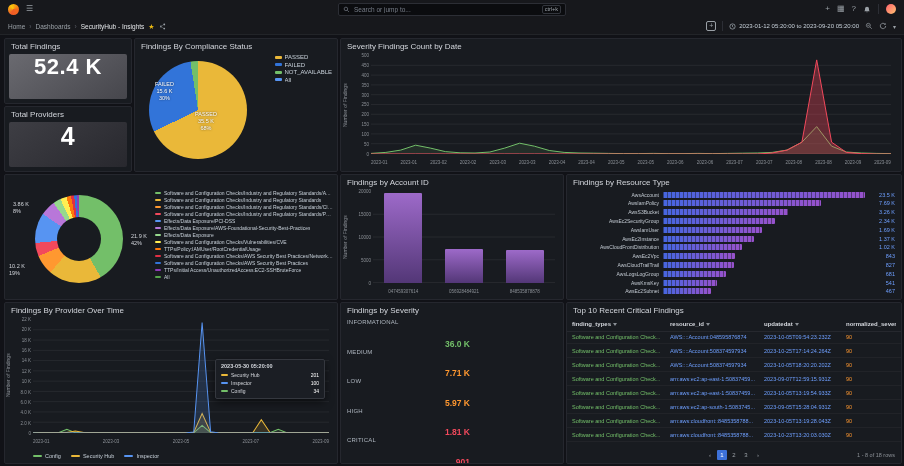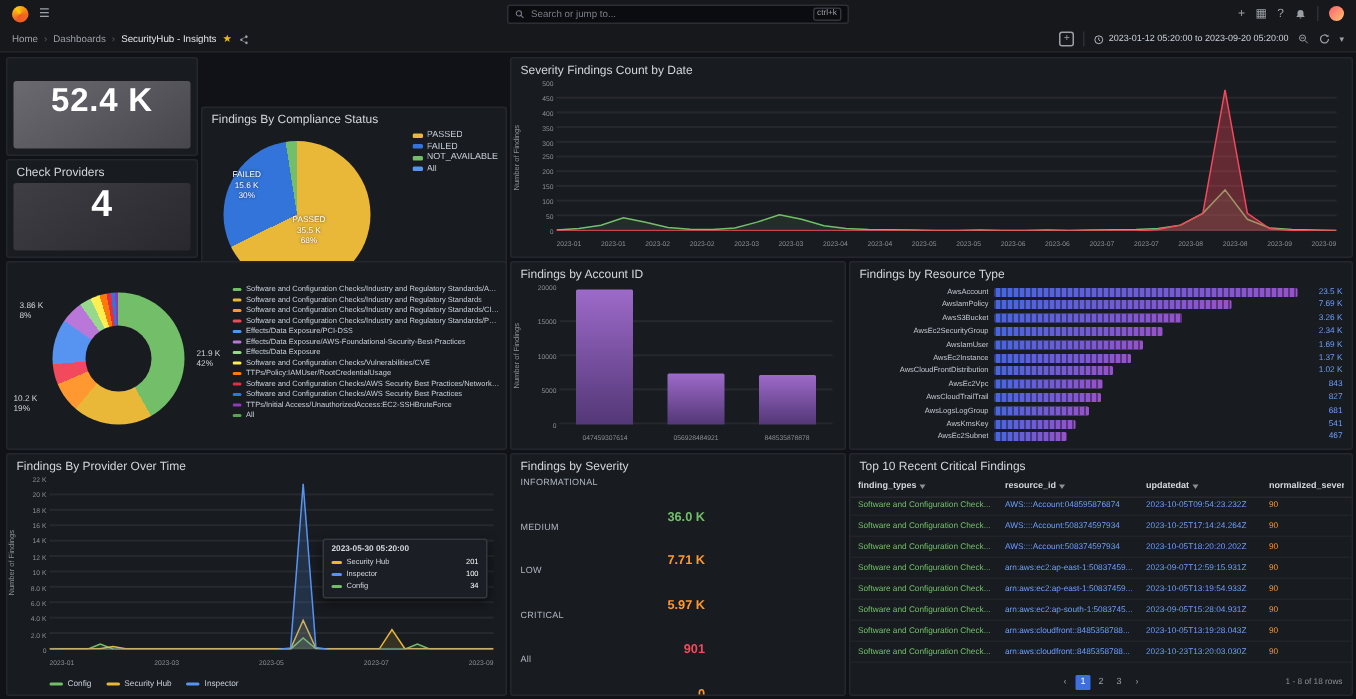--- a/index.html
+++ b/index.html
@@ -29,21 +29,21 @@
   .icbtn{display:flex;align-items:center;cursor:pointer;}
   .caret{font-size:6px;color:#9aa0a6;cursor:pointer;}
 
   
   .dash{position:absolute;top:34px;left:0;right:0;bottom:0;}
   .panel{position:absolute;background:#181b20;border:1px solid #25272e;border-radius:2px;overflow:hidden;}
   .ptitle{height:13px;line-height:13px;padding:1px 6px 0;font-size:8px;color:#d3d6dc;white-space:nowrap;overflow:hidden;}
 
   #p-total-findings{left:4px;top:4px;width:126px;height:64px;}
   #p-total-providers{left:4px;top:72px;width:126px;height:64px;}
-  #p-compliance{left:134px;top:4px;width:202px;height:132px;margin-top:33px;}
+  #p-compliance{left:134px;top:4px;width:202px;height:132px;}
   #p-critical{left:340px;top:4px;width:560px;height:132px;}
   #p-type{left:4px;top:140px;width:332px;height:124px;}
   #p-account{left:340px;top:140px;width:222px;height:124px;}
   #p-resource{left:566px;top:140px;width:334px;height:124px;}
   #p-provider{left:4px;top:268px;width:332px;height:160px;}
   #p-severity{left:340px;top:268px;width:222px;height:160px;}
   #p-table{left:566px;top:268px;width:334px;height:160px;}
 
   
   .stat-box{position:absolute;left:4px;right:4px;top:15px;bottom:4px;display:flex;align-items:flex-start;justify-content:center;border-radius:2px;}
@@ -217,27 +217,28 @@
             <path d="M20 3v5h-5z" fill="#9aa0a6"></path>
           </svg>
         </span>
       <span class="caret">▾</span>
     </div>
   </div>
 
   <main class="dash">
 
     <section class="panel" id="p-total-findings">
+      <div class="ptitle">Total Findings</div>
       <div class="stat-box" id="tf-box">
         <span class="stat-value">52.4 K</span>
       </div>
     </section>
 
     <section class="panel" id="p-total-providers">
-      <div class="ptitle">Check Providers</div>
+      <div class="ptitle">Total Providers</div>
       <div class="stat-box" id="tp-box">
         <span class="stat-value">4</span>
       </div>
     </section>
 
     <section class="panel" id="p-compliance">
       <div class="ptitle">Findings By Compliance Status</div>
       <div class="pie-wrap">
         <div id="compliance-pie" style="background: conic-gradient(rgb(234, 184, 57) 0deg, rgb(234, 184, 57) 243.893deg, rgb(50, 116, 217) 243.893deg, rgb(50, 116, 217) 351.069deg, rgb(115, 191, 105) 351.069deg, rgb(115, 191, 105) 360deg);"></div>
         <div class="pie-label" id="lbl-failed">
@@ -603,20 +604,29 @@
           <div class="sevrow">
             <div class="sevlabel">LOW</div>
             <div class="sevline">
               <div class="sev-track">
                 <div class="sevbar" style="width: 16.5833%; background: linear-gradient(90deg, rgba(255, 152, 48, 0.4), rgba(255, 152, 48, 0.8));"></div>
               </div>
               <span class="sevvalue" style="color: rgb(255, 152, 48);">5.97 K</span>
             </div>
           </div>
           <div class="sevrow">
+            <div class="sevlabel">HIGH</div>
+            <div class="sevline">
+              <div class="sev-track">
+                <div class="sevbar" style="width: 5.02778%; background: linear-gradient(90deg, rgba(242, 73, 92, 0.4), rgba(242, 73, 92, 0.8));"></div>
+              </div>
+              <span class="sevvalue" style="color: rgb(242, 73, 92);">1.81 K</span>
+            </div>
+          </div>
+          <div class="sevrow">
             <div class="sevlabel">CRITICAL</div>
             <div class="sevline">
               <div class="sev-track">
                 <div class="sevbar" style="width: 2.50278%; background: linear-gradient(90deg, rgba(242, 73, 92, 0.4), rgba(242, 73, 92, 0.8));"></div>
               </div>
               <span class="sevvalue" style="color: rgb(242, 73, 92);">901</span>
             </div>
           </div>
           <div class="sevrow">
             <div class="sevlabel">All</div>

